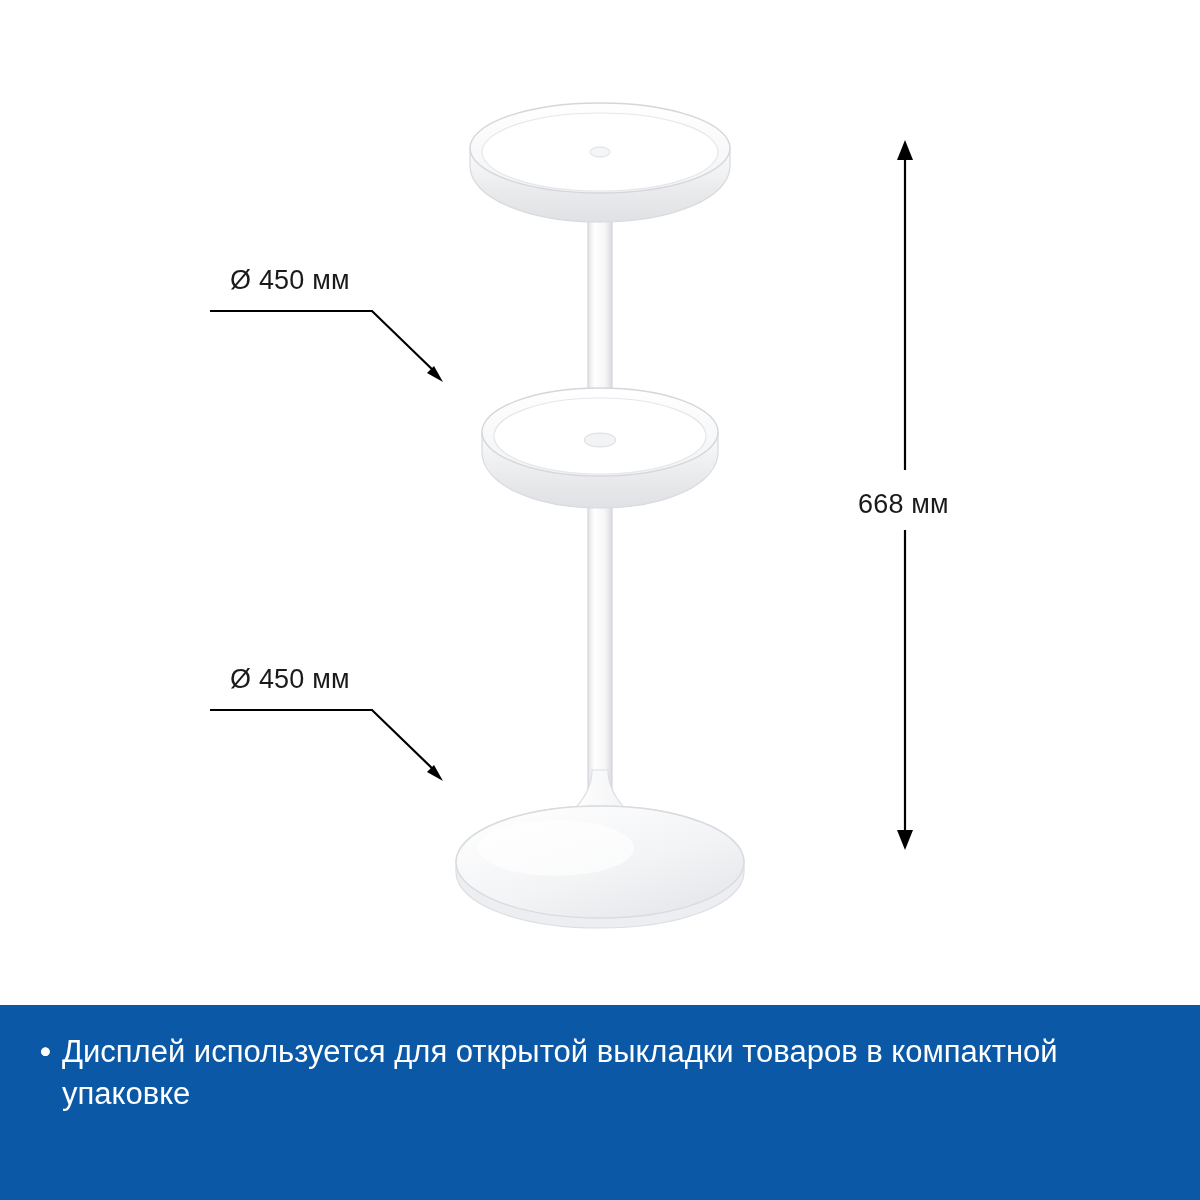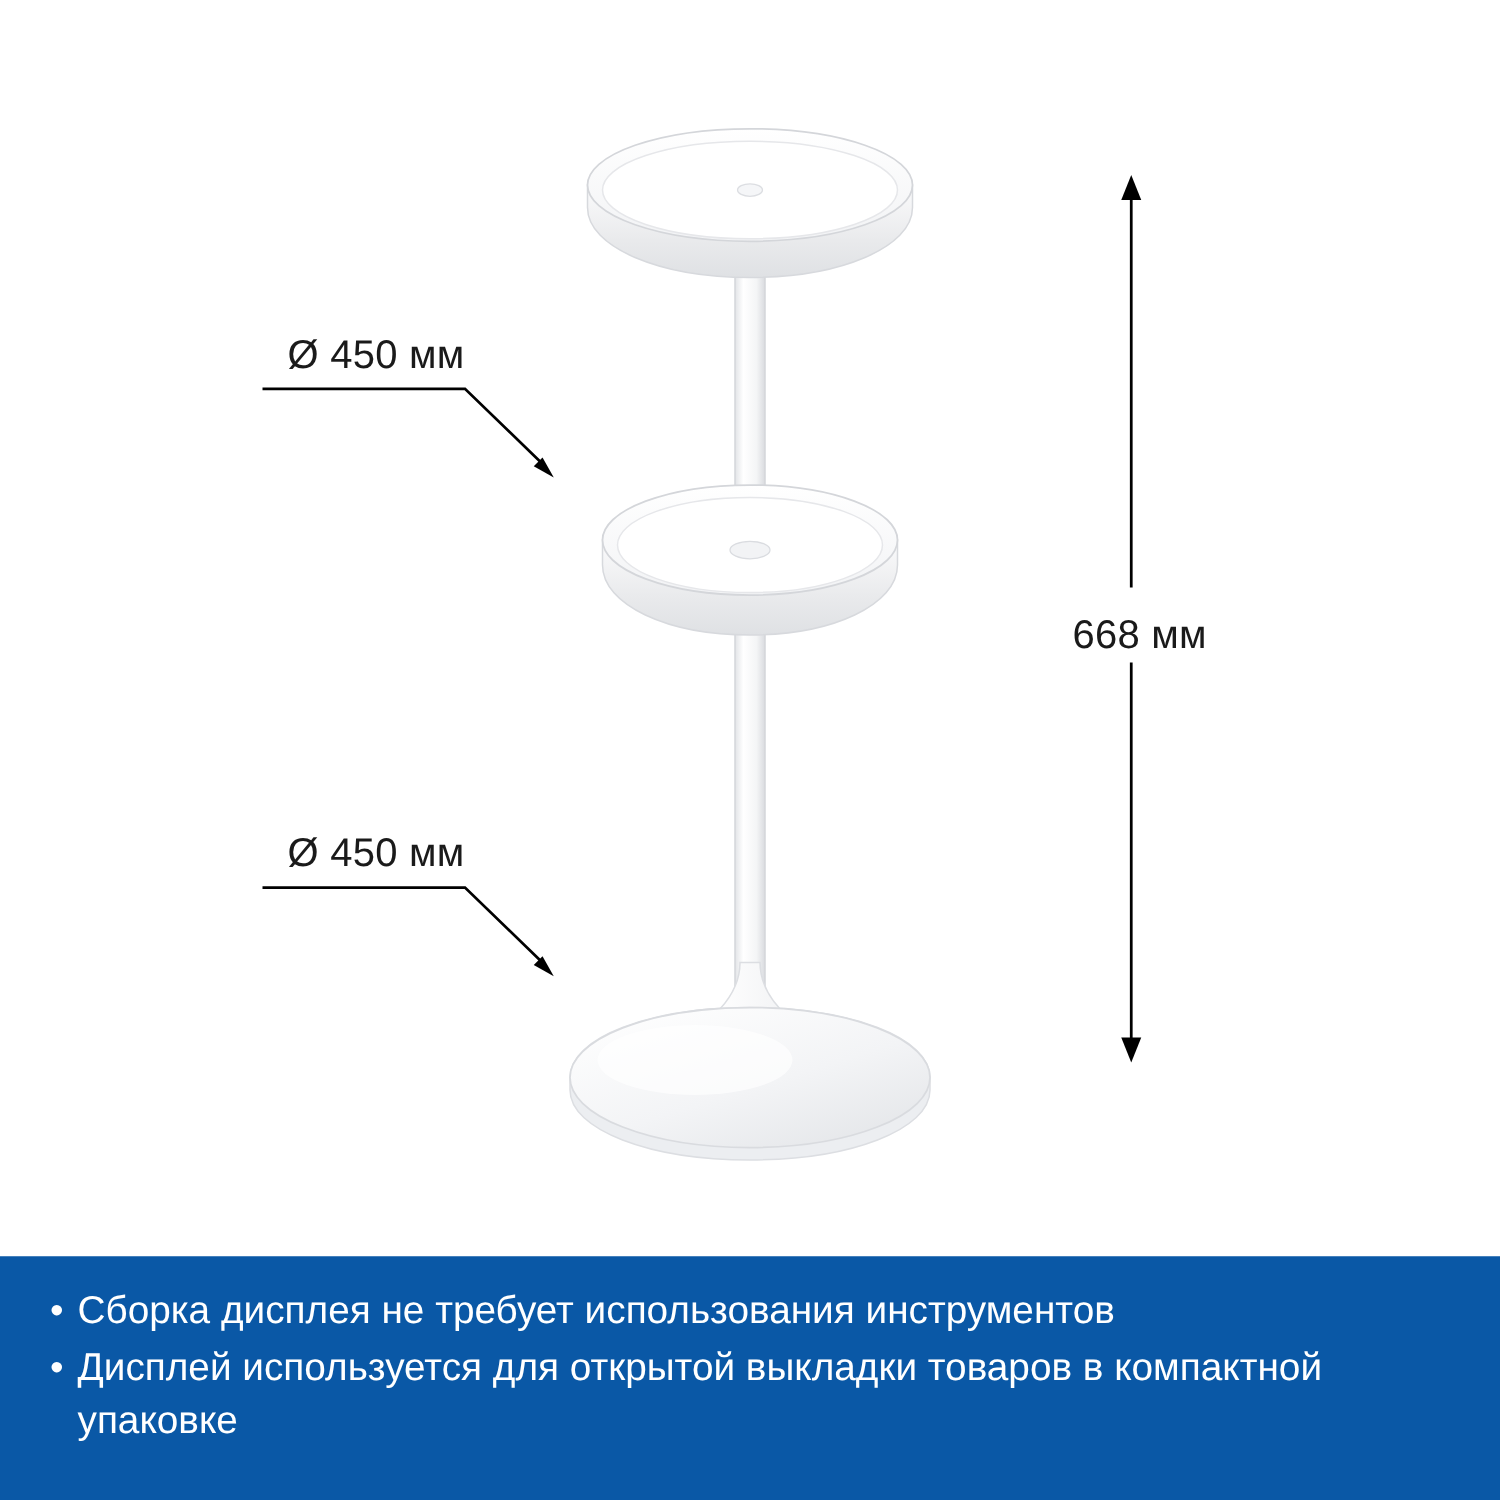--- a/index.html
+++ b/index.html
@@ -26,21 +26,21 @@
     height: 1005px;
     background: #ffffff;
   }
   .product-svg {
     position: absolute;
     left: 0;
     top: 0;
   }
   .dim-label {
     position: absolute;
-    font-size: 32px;
+    font-size: 27px;
     color: #1a1a1a;
     letter-spacing: 0.2px;
     white-space: nowrap;
   }
   #label-top-diameter {
     left: 230px;
     top: 265px;
   }
   #label-base-diameter {
     left: 230px;
@@ -179,21 +179,20 @@
 
     <div class="dim-label" id="label-base-diameter">Ø 450 мм</div>
 
     <div class="dim-label" id="label-height">668 мм</div>
   </div>
 
   <div class="footer">
     <ul>
       <li>
         <span class="bullet">•</span>
-        <span>Сборка дисплея не требует использования инструментов</span>
       </li>
       <li>
         <span class="bullet">•</span>
         <span>Дисплей используется для открытой выкладки товаров в компактной упаковке</span>
       </li>
     </ul>
   </div>
 
 </div>
 

